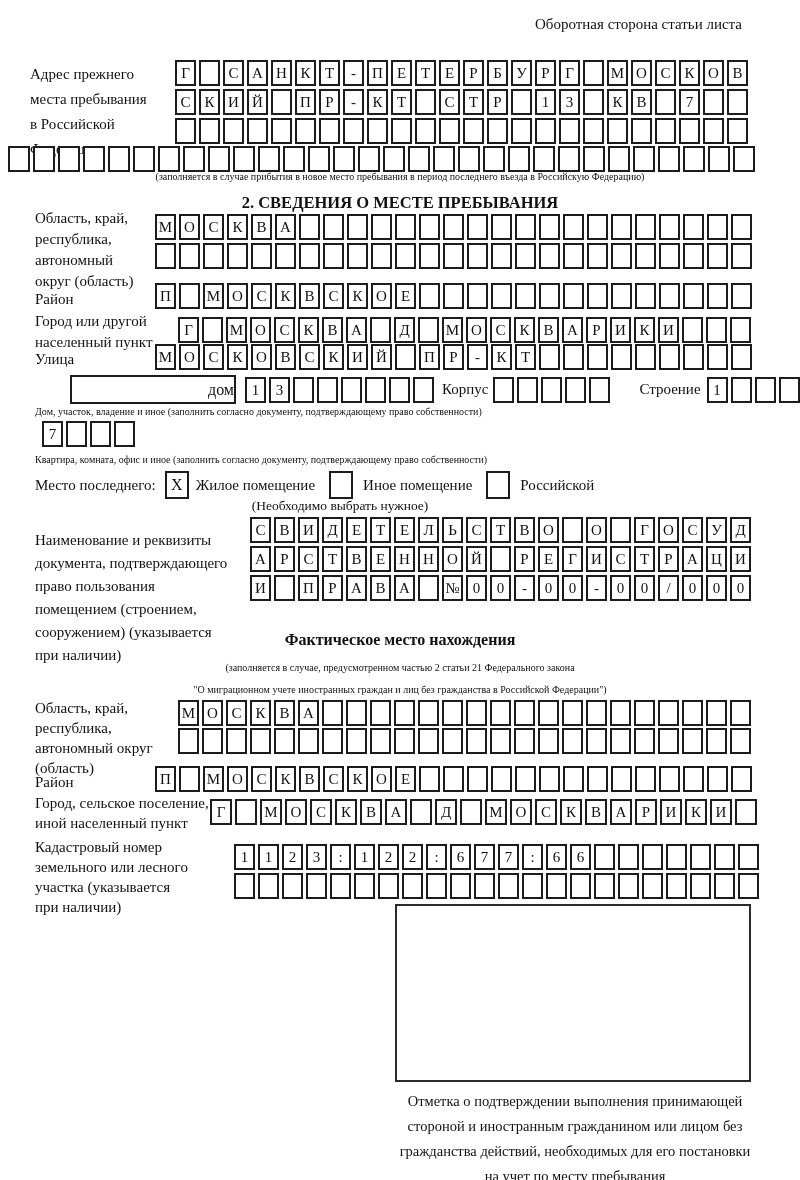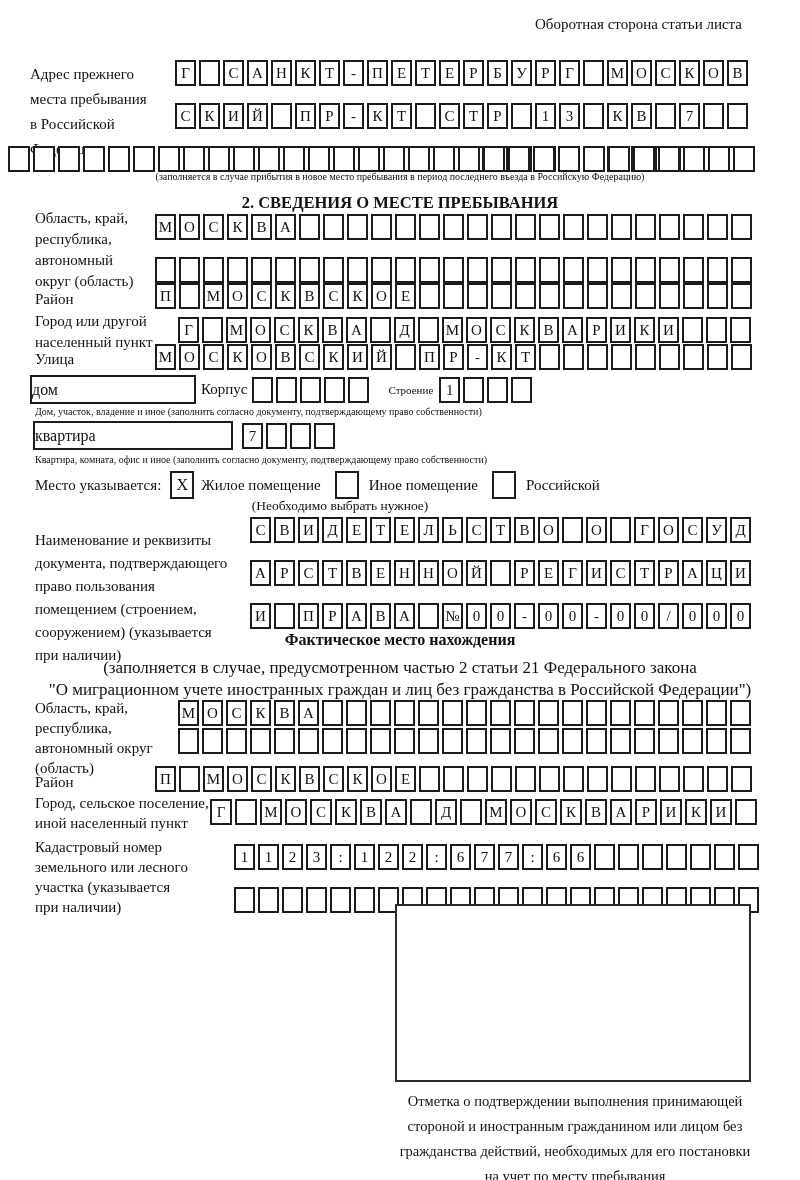--- a/index.html
+++ b/index.html
@@ -10,31 +10,31 @@
     font-family:"Liberation Serif", serif; font-size:15px;
   }
   .abs { position:absolute; }
   .label { white-space:pre-line; line-height:21px; font-size:15px; }
   .caption { font-size:10px; }
   .center { width:800px; left:0; text-align:center; }
   .bold { font-weight:bold; }
 
   
   .boxrow { white-space:nowrap; height:26px; }
-  .boxcol .boxrow { margin-bottom:17px; }
+  .boxcol .boxrow { margin-bottom:3px; }
   .cell {
     display:inline-block; width:21px; height:26px; margin-right:3px;
     border:2px solid #1c1c1c; text-align:center;
     font-size:15px; line-height:22px; vertical-align:top; background:#fff;
   }
   .wide .cell { width:22px; }
 
   .widebox {
     display:inline-block; border:2px solid #1c1c1c; height:29px;
-    text-align:left; font-size:16px; line-height:25px; vertical-align:top; background:#fff;
+    text-align:right; font-size:16px; line-height:25px; vertical-align:top; background:#fff;margin-left:40px;
   }
   .checkbox {
     display:inline-block; width:24px; height:28px; border:2px solid #1c1c1c;
     text-align:center; font-size:16px; line-height:24px; vertical-align:middle; background:#fff;
   }
 
   #header-note { top:16px; right:58px; font-size:15px; }
 
   #prev-label { left:30px; top:62px; width:145px; line-height:25px; }
   #prev-rows  { left:175px; top:60px; }
@@ -49,38 +49,38 @@
   #district1-row   { left:155px; top:283px; }
   #city1-label { left:35px; top:311px; width:145px; }
   #city1-row   { left:178px; top:317px; }
   #street1-label { left:35px; top:349px; }
   #street1-row   { left:155px; top:344px; }
 
   #house-row { left:30px; top:375px; display:flex; align-items:center; }
   #house-type { width:166px; }
   #house-boxes { margin-left:9px; }
   #korpus-label { margin-left:5px; margin-right:5px; font-size:15px;text-align:center; }
-  #stroenie-label { margin-left:16px; margin-right:6px; font-size:11px; }
+  #stroenie-label { margin-left:26px; margin-right:6px; font-size:15px; }
   #house-caption { left:35px; top:406px; }
 
   #apt-row { left:33px; top:421px; display:flex; align-items:center; }
   #apt-type { width:200px; }
   #apt-boxes { margin-left:9px; }
   #apt-caption { left:35px; top:454px; }
 
   #stay-row { left:35px; top:471px; display:flex; align-items:center; }
   #stay-row .gap-s { margin:0 7px 0 9px; }
   #stay-row .gap-m { margin-left:14px; margin-right:10px; }
   #stay-hint { left:240px; top:498px; width:200px; text-align:center; font-size:13.5px; }
 
   #doc-label { left:35px; top:529px; width:215px; line-height:23px; }
   #doc-rows  { left:250px; top:517px; }
 
   #actual-title { top:631px; font-size:16px; }
-  #actual-caption { top:657px; white-space:pre-line; line-height:22px; font-size:17px; }
+  #actual-caption { top:657px; white-space:pre-line; line-height:22px; font-size:10px; }
 
   #region2-label { left:35px; top:698px; width:145px; line-height:20px; }
   #region2-rows  { left:178px; top:700px; }
   #region2-rows .boxrow { margin-bottom:2px; }
   #district2-label { left:35px; top:772px; }
   #district2-row   { left:155px; top:766px; }
   #city2-label { left:35px; top:793px; width:180px; line-height:20px; }
   #city2-row   { left:210px; top:799px; }
   #cadastral-label { left:35px; top:837px; width:185px; line-height:20px; }
   #cadastral-rows  { left:222px; top:844px;padding-left:12px; }
@@ -122,35 +122,35 @@
 
 <div class="abs label" id="city1-label">Город или другой
 населенный пункт</div>
 <div class="abs boxrow" id="city1-row"><span class="cell">Г</span><span class="cell"></span><span class="cell">М</span><span class="cell">О</span><span class="cell">С</span><span class="cell">К</span><span class="cell">В</span><span class="cell">А</span><span class="cell"></span><span class="cell">Д</span><span class="cell"></span><span class="cell">М</span><span class="cell">О</span><span class="cell">С</span><span class="cell">К</span><span class="cell">В</span><span class="cell">А</span><span class="cell">Р</span><span class="cell">И</span><span class="cell">К</span><span class="cell">И</span><span class="cell"></span><span class="cell"></span><span class="cell"></span></div>
 
 <div class="abs label" id="street1-label">Улица</div>
 <div class="abs boxrow" id="street1-row"><span class="cell">М</span><span class="cell">О</span><span class="cell">С</span><span class="cell">К</span><span class="cell">О</span><span class="cell">В</span><span class="cell">С</span><span class="cell">К</span><span class="cell">И</span><span class="cell">Й</span><span class="cell"></span><span class="cell">П</span><span class="cell">Р</span><span class="cell">-</span><span class="cell">К</span><span class="cell">Т</span><span class="cell"></span><span class="cell"></span><span class="cell"></span><span class="cell"></span><span class="cell"></span><span class="cell"></span><span class="cell"></span><span class="cell"></span><span class="cell"></span></div>
 
 <div class="abs" id="house-row">
   <span class="widebox" id="house-type">дом</span>
+  <span class="boxrow" id="house-boxes"><span class="cell">1</span><span class="cell">3</span><span class="cell"></span><span class="cell"></span><span class="cell"></span><span class="cell"></span><span class="cell"></span><span class="cell"></span></span>
   <span id="korpus-label">Корпус</span>
   <span class="boxrow"><span class="cell"></span><span class="cell"></span><span class="cell"></span><span class="cell"></span><span class="cell"></span></span>
   <span id="stroenie-label">Строение</span>
   <span class="boxrow"><span class="cell">1</span><span class="cell"></span><span class="cell"></span><span class="cell"></span></span>
 </div>
 <div class="abs caption" id="house-caption">Дом, участок, владение и иное (заполнить согласно документу, подтверждающему право собственности)</div>
 
 <div class="abs" id="apt-row">
-  <span class="widebox" id="apt-type">квартира</span>
   <span class="boxrow" id="apt-boxes"><span class="cell">7</span><span class="cell"></span><span class="cell"></span><span class="cell"></span></span>
 </div>
 <div class="abs caption" id="apt-caption">Квартира, комната, офис и иное (заполнить согласно документу, подтверждающему право собственности)</div>
 
 <div class="abs" id="stay-row">
-  <span>Место указывается:</span>
+  <span>Место последнего:</span>
   <span class="checkbox gap-s">X</span>
   <span>Жилое помещение</span>
   <span class="checkbox gap-m"></span>
   <span>Иное помещение</span>
   <span class="checkbox gap-m"></span>
   <span>Российской</span>
 </div>
 <div class="abs" id="stay-hint">(Необходимо выбрать нужное)</div>
 
 <div class="abs label" id="doc-label">Наименование и реквизиты

